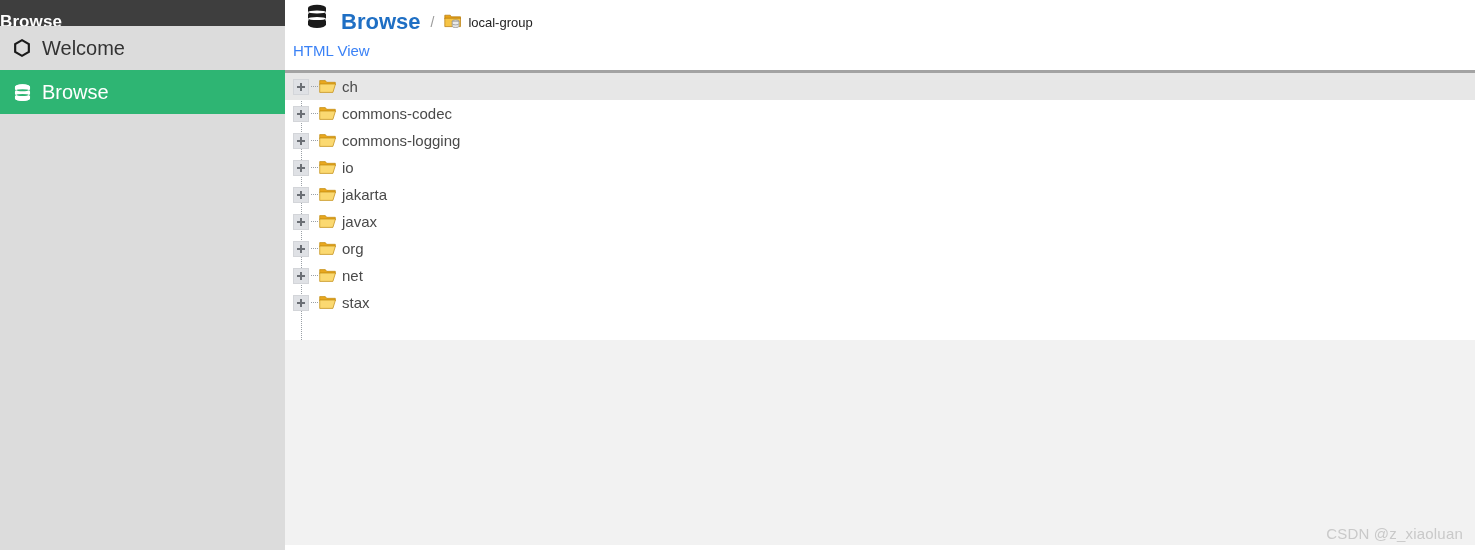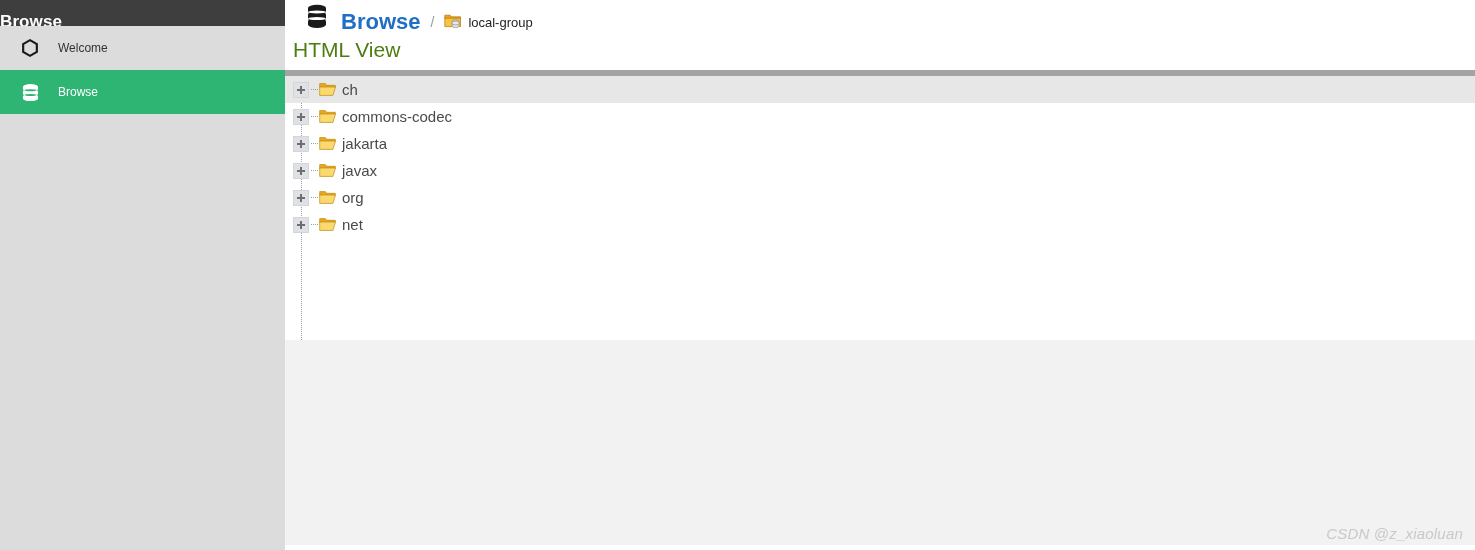--- a/index.html
+++ b/index.html
@@ -49,26 +49,25 @@
     position: relative;
     top: 4px;
   }
   .nav {
     padding-top: 0px;
   }
   .nav-item {
     height: 44px;
     display: flex;
     align-items: center;
-    padding-left: 20px;
+    padding-left: 12px;
     box-sizing: border-box;
     color: #333333;
-    font-size: 12px;
+    font-size: 20px;
     cursor: pointer;
-    gap: 8px;
   }
   .nav-item.active {
     background: #2eb573;
     color: #ffffff;
   }
   .nav-icon {
     width: 26px;
     height: 22px;
     display: flex;
     align-items: center;
@@ -140,28 +139,28 @@
   }
 
   .view-bar {
     height: 40px;
     display: flex;
     align-items: center;
     padding-left: 8px;
     background: #ffffff;
   }
   .view-link {
-    color: #4d7c0f;
-    font-size: 21px;
+    color: #3b82f6;
+    font-size: 15px;
     cursor: pointer;
   }
 
   
   .tree-panel {
-    border-top: 6px solid #a3a3a3;
+    border-top: 3px solid #a3a3a3;
     background: #ffffff;
     height: 270px;
     box-sizing: border-box;
     position: relative;
     overflow: hidden;
   }
   .tree-row {
     height: 27px;
     display: flex;
     align-items: center;
@@ -236,21 +235,20 @@
   }
 
   .watermark {
     position: absolute;
     right: 12px;
     bottom: 8px;
     color: #c9c9c9;
     font-size: 15px;
     letter-spacing: 0.2px;
     user-select: none;
-    font-style: italic;
   }
 </style>
 </head>
 <body>
 
 <div class="app">
 
   <aside class="sidebar">
 
     <div class="sidebar-header">
@@ -351,21 +349,43 @@
         <span class="elbow"></span>
         <span class="folder-icon">
           <svg width="18" height="15" viewBox="0 0 18 15">
             <path d="M0.7 1.6 h5.6 l1.4 1.7 h8.6 v2.1 h-15.6 z" fill="#e9a81f" stroke="#c08a10" stroke-width="0.7"></path>
             <path d="M0.7 5.0 h12.2 l3.6 0 l-2.6 8.4 h-13.2 z" fill="#fbd971" stroke="#c08a10" stroke-width="0.7"></path>
           </svg>
         </span>
         <span class="tree-label">commons-codec</span>
       </div>
 
-
+      <div class="tree-row">
+        <span class="toggle"></span>
+        <span class="elbow"></span>
+        <span class="folder-icon">
+          <svg width="18" height="15" viewBox="0 0 18 15">
+            <path d="M0.7 1.6 h5.6 l1.4 1.7 h8.6 v2.1 h-15.6 z" fill="#e9a81f" stroke="#c08a10" stroke-width="0.7"></path>
+            <path d="M0.7 5.0 h12.2 l3.6 0 l-2.6 8.4 h-13.2 z" fill="#fbd971" stroke="#c08a10" stroke-width="0.7"></path>
+          </svg>
+        </span>
+        <span class="tree-label">commons-logging</span>
+      </div>
+
+      <div class="tree-row">
+        <span class="toggle"></span>
+        <span class="elbow"></span>
+        <span class="folder-icon">
+          <svg width="18" height="15" viewBox="0 0 18 15">
+            <path d="M0.7 1.6 h5.6 l1.4 1.7 h8.6 v2.1 h-15.6 z" fill="#e9a81f" stroke="#c08a10" stroke-width="0.7"></path>
+            <path d="M0.7 5.0 h12.2 l3.6 0 l-2.6 8.4 h-13.2 z" fill="#fbd971" stroke="#c08a10" stroke-width="0.7"></path>
+          </svg>
+        </span>
+        <span class="tree-label">io</span>
+      </div>
 
       <div class="tree-row">
         <span class="toggle"></span>
         <span class="elbow"></span>
         <span class="folder-icon">
           <svg width="18" height="15" viewBox="0 0 18 15">
             <path d="M0.7 1.6 h5.6 l1.4 1.7 h8.6 v2.1 h-15.6 z" fill="#e9a81f" stroke="#c08a10" stroke-width="0.7"></path>
             <path d="M0.7 5.0 h12.2 l3.6 0 l-2.6 8.4 h-13.2 z" fill="#fbd971" stroke="#c08a10" stroke-width="0.7"></path>
           </svg>
         </span>
@@ -401,20 +421,31 @@
         <span class="elbow"></span>
         <span class="folder-icon">
           <svg width="18" height="15" viewBox="0 0 18 15">
             <path d="M0.7 1.6 h5.6 l1.4 1.7 h8.6 v2.1 h-15.6 z" fill="#e9a81f" stroke="#c08a10" stroke-width="0.7"></path>
             <path d="M0.7 5.0 h12.2 l3.6 0 l-2.6 8.4 h-13.2 z" fill="#fbd971" stroke="#c08a10" stroke-width="0.7"></path>
           </svg>
         </span>
         <span class="tree-label">net</span>
       </div>
 
+      <div class="tree-row">
+        <span class="toggle"></span>
+        <span class="elbow"></span>
+        <span class="folder-icon">
+          <svg width="18" height="15" viewBox="0 0 18 15">
+            <path d="M0.7 1.6 h5.6 l1.4 1.7 h8.6 v2.1 h-15.6 z" fill="#e9a81f" stroke="#c08a10" stroke-width="0.7"></path>
+            <path d="M0.7 5.0 h12.2 l3.6 0 l-2.6 8.4 h-13.2 z" fill="#fbd971" stroke="#c08a10" stroke-width="0.7"></path>
+          </svg>
+        </span>
+        <span class="tree-label">stax</span>
+      </div>
     </div>
 
     <div class="tree-footer"></div>
 
     <div class="watermark">CSDN @z_xiaoluan</div>
 
   </section>
 </div>
 
 </body></html>

